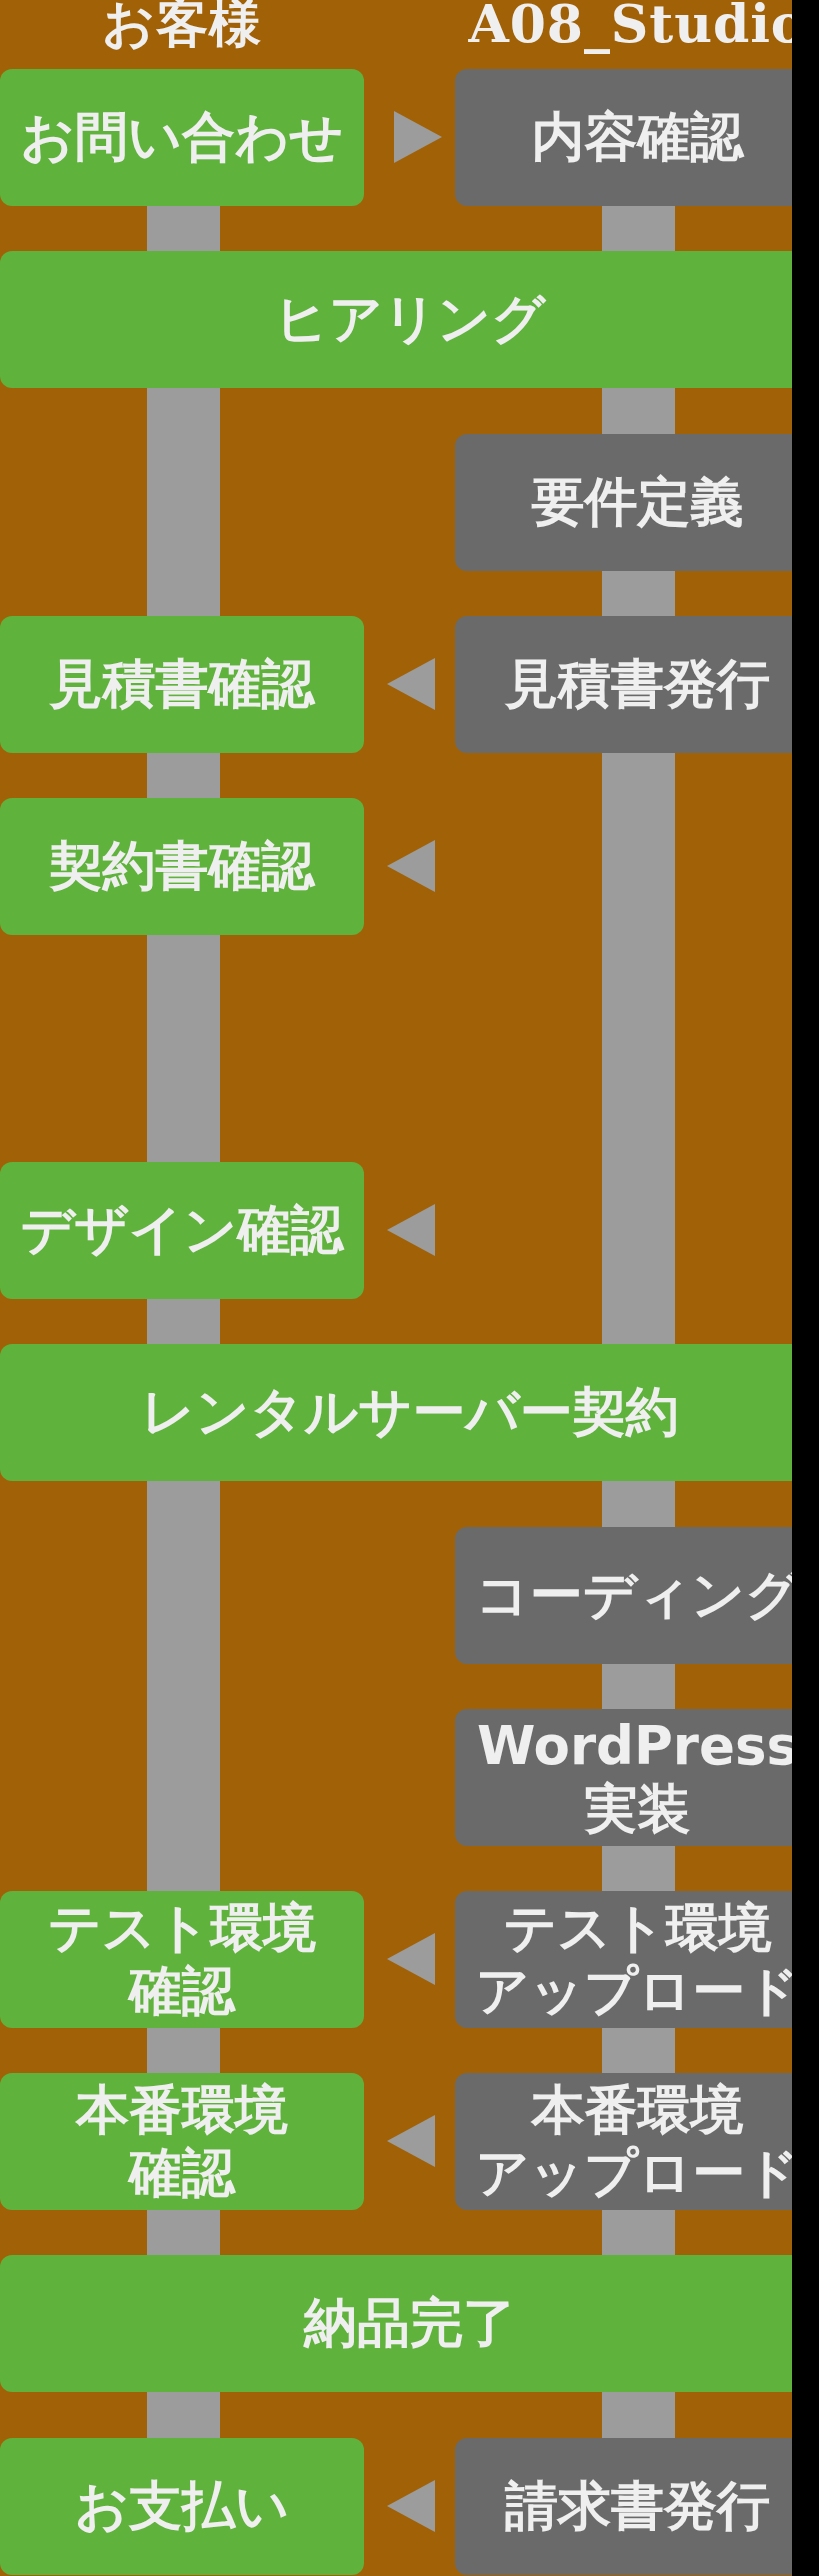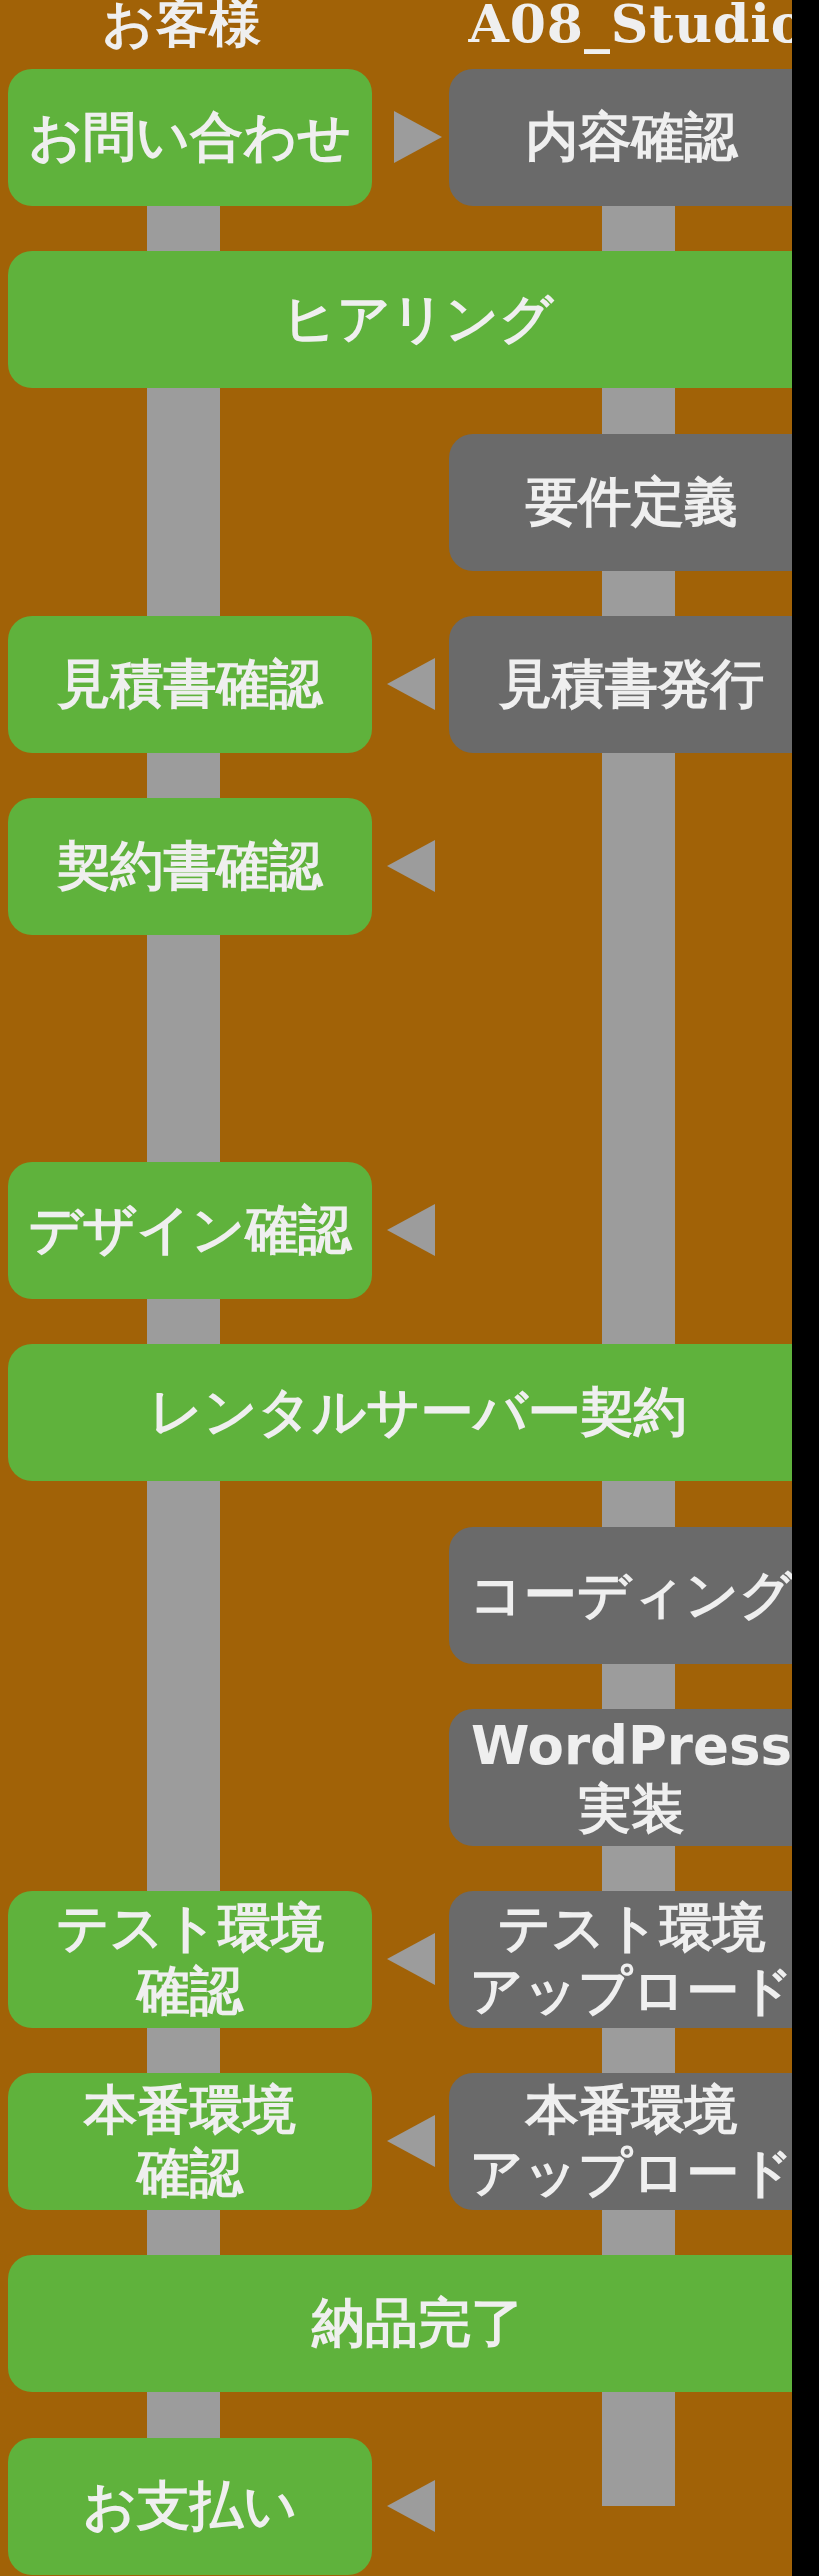--- a/index.html
+++ b/index.html
@@ -43,35 +43,34 @@
     position:absolute;
     left:0;
     width:820px;
     height:137px;
     z-index:2;
   }
   .box{
     position:absolute;
     top:0;
     height:137px;
-    border-radius:24px;
+    border-radius:12px;
     display:flex;
     align-items:center;
     justify-content:center;
     text-align:center;
     font-weight:bold;
     font-size:53px;
     line-height:1.18;
     color:#efefef;
     white-space:pre-line;
     z-index:2;
-    margin-left:8px;
   }
   .box.green{background:#5fb23c;left:0;width:364px;}
-  .box.gray{background:#6a6a6a;left:441px;width:365px;}
+  .box.gray{background:#6a6a6a;left:455px;width:365px;}
   .box.full{background:#5fb23c;left:0;width:820px;}
   
   .tri{
     position:absolute;
     top:42px;
     width:0;height:0;
     z-index:2;
   }
   .tri.toleft{
     left:387px;
@@ -157,16 +156,17 @@
 アップロード</div>
   </div>
 
   <div class="row" style="top:2255px">
     <div class="box full">納品完了</div>
   </div>
 
   <div class="row" style="top:2438px">
     <div class="box green">お支払い</div>
     <div class="tri toleft"></div>
+    <div class="box gray">請求書発行</div>
   </div>
 
 </div>
 
 
 </body></html>

